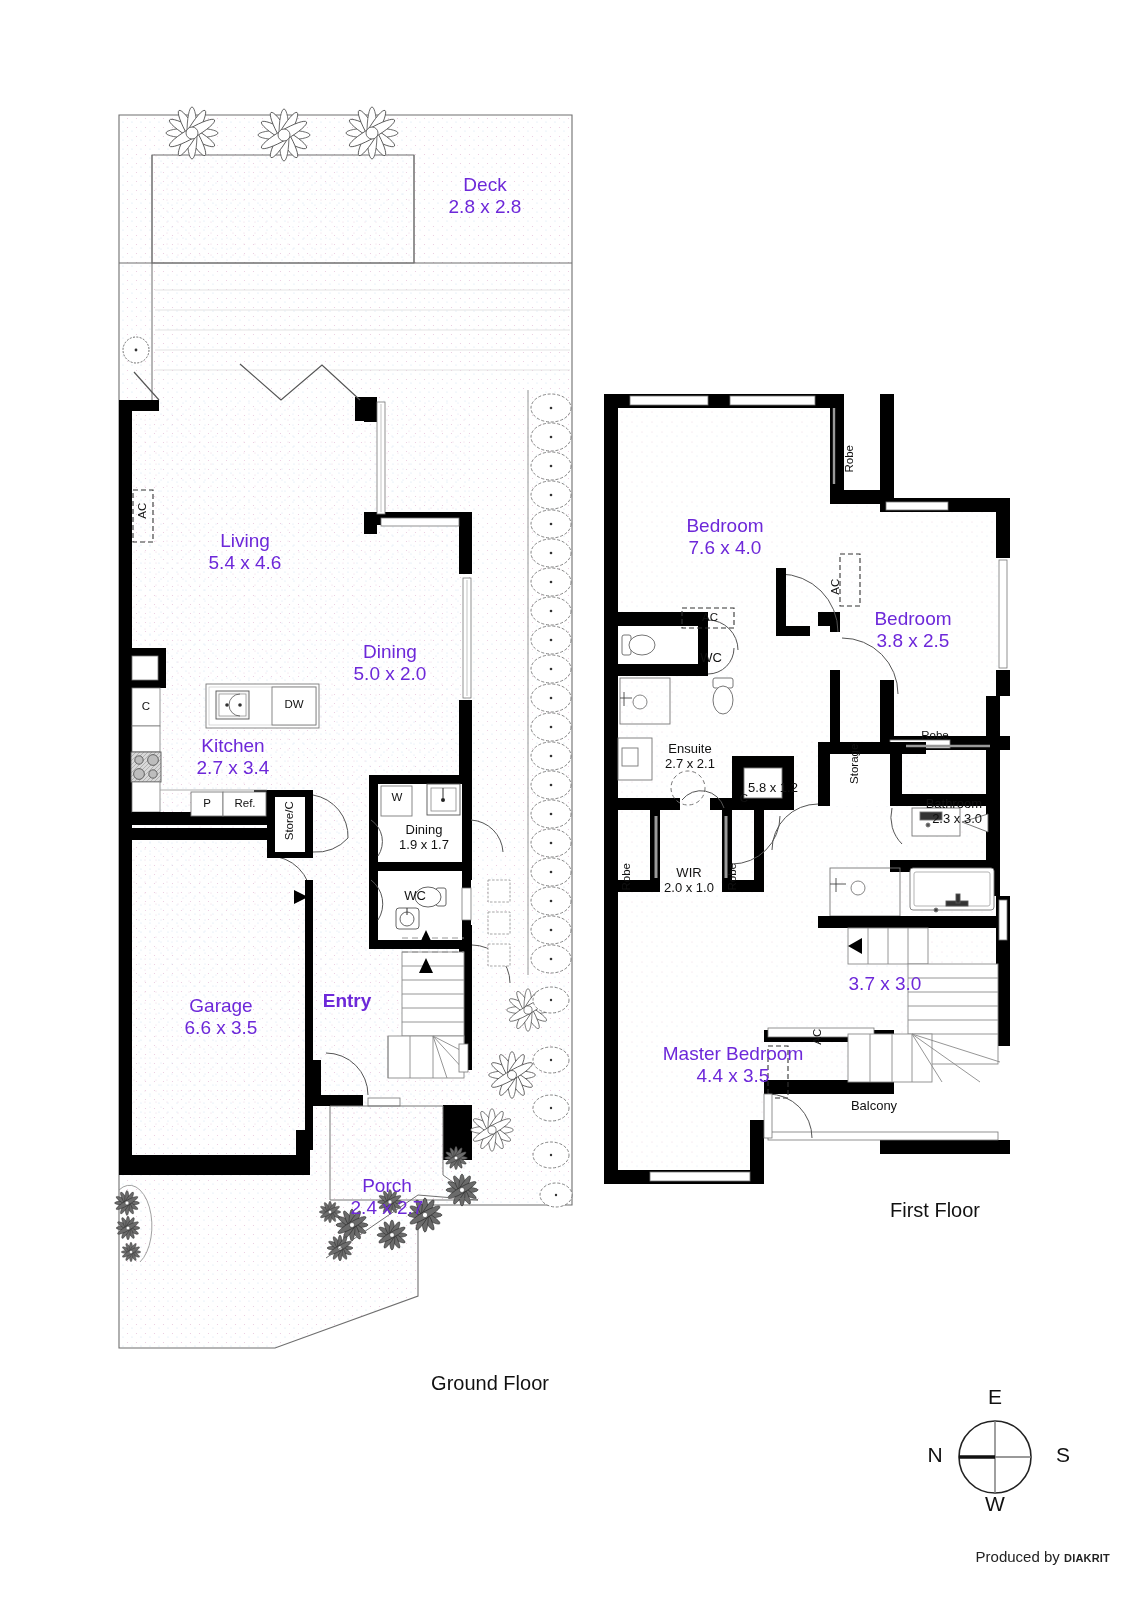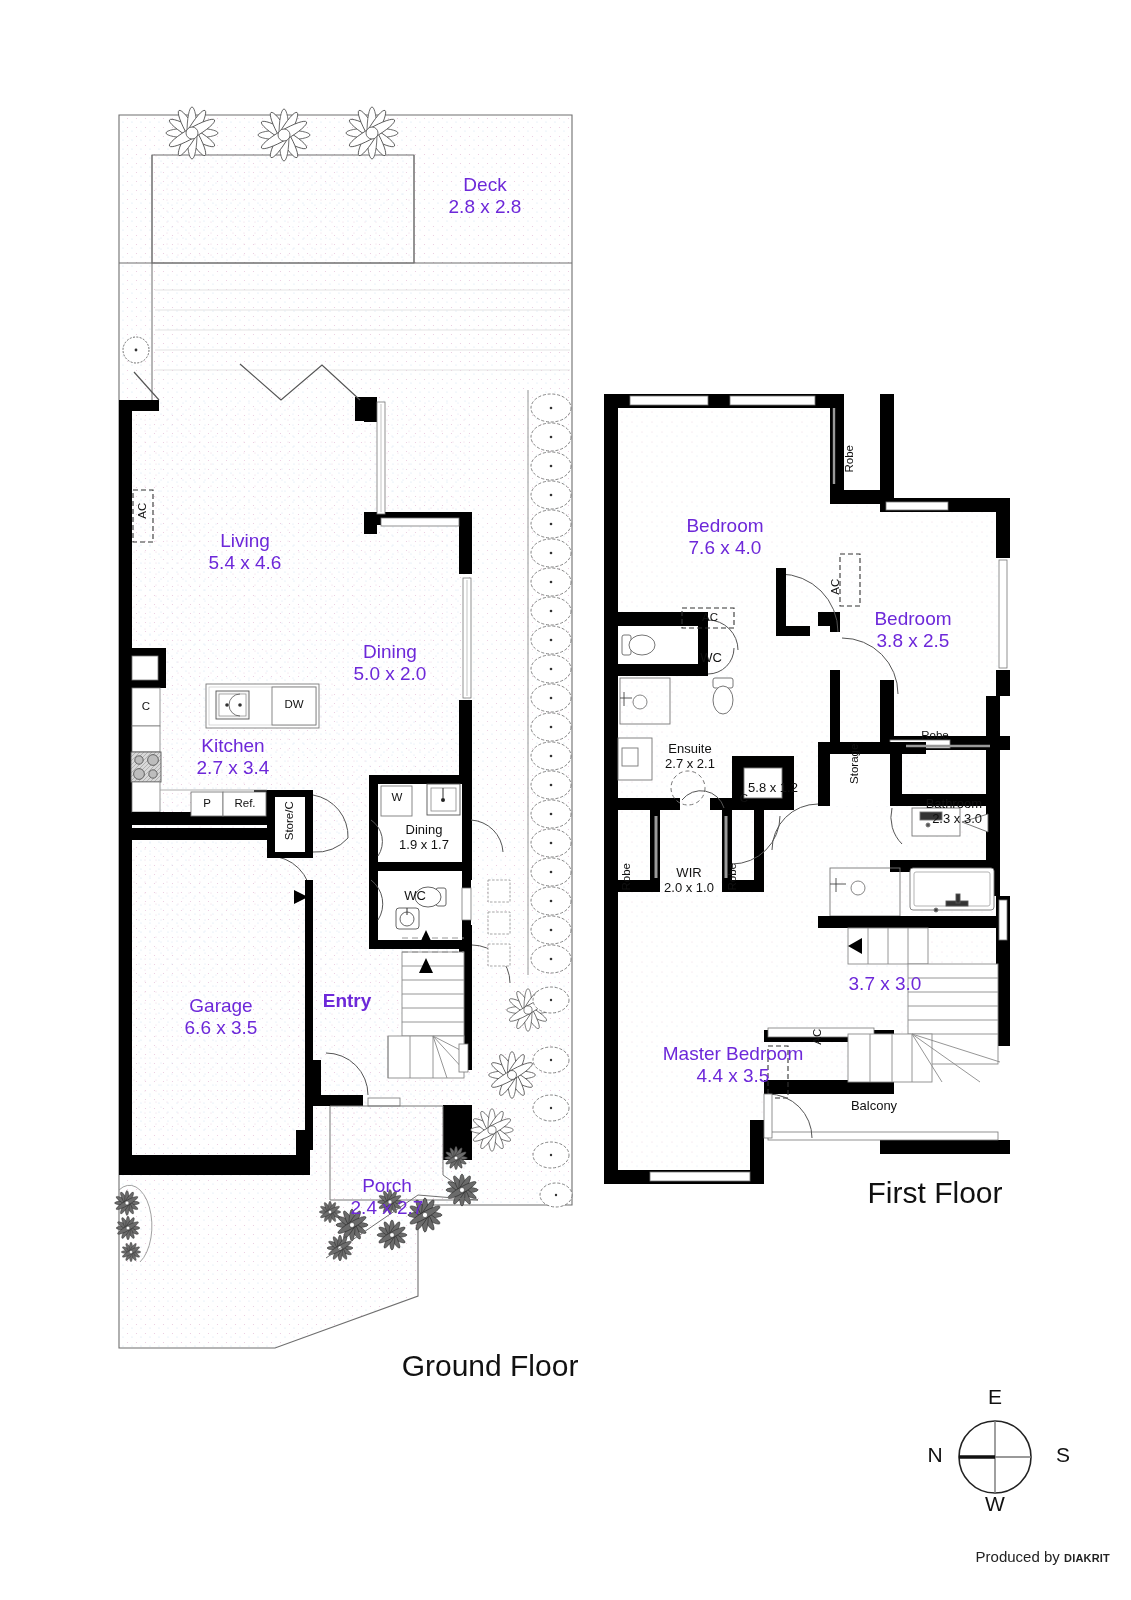--- a/index.html
+++ b/index.html
@@ -6,21 +6,21 @@
   body{width:1131px;height:1600px;position:relative;overflow:hidden;
        font-family:"Liberation Sans", sans-serif;color:#000;}
   .plan{position:absolute;}
   svg{display:block;}
   .lbl{position:absolute;font-family:"Liberation Sans",sans-serif;
        text-align:center;white-space:nowrap;line-height:1.18;}
   .room-label{font-size:19px;color:#6d28d9;}
   .small-label{font-size:13px;color:#111;}
   .tiny-label{font-size:11.5px;color:#111;}
   .vert{transform-origin:center center;}
-  .floor-title{font-size:30px;color:#111;font-weight:400;}
+  .floor-title{font-size:20px;color:#111;font-weight:400;margin-top:24px;}
   .compass-letter{font-size:21px;color:#111;}
   .producer{font-size:15px;color:#222;}
   .producer b{font-weight:bold;letter-spacing:.2px;font-size:11px;}
 </style>
 </head>
 <body>
 
 <div class="plan" style="left:0px;top:0px;width:600px;height:1400px;">
 <svg width="600" height="1400" viewBox="0 0 600 1400">
   <defs>

